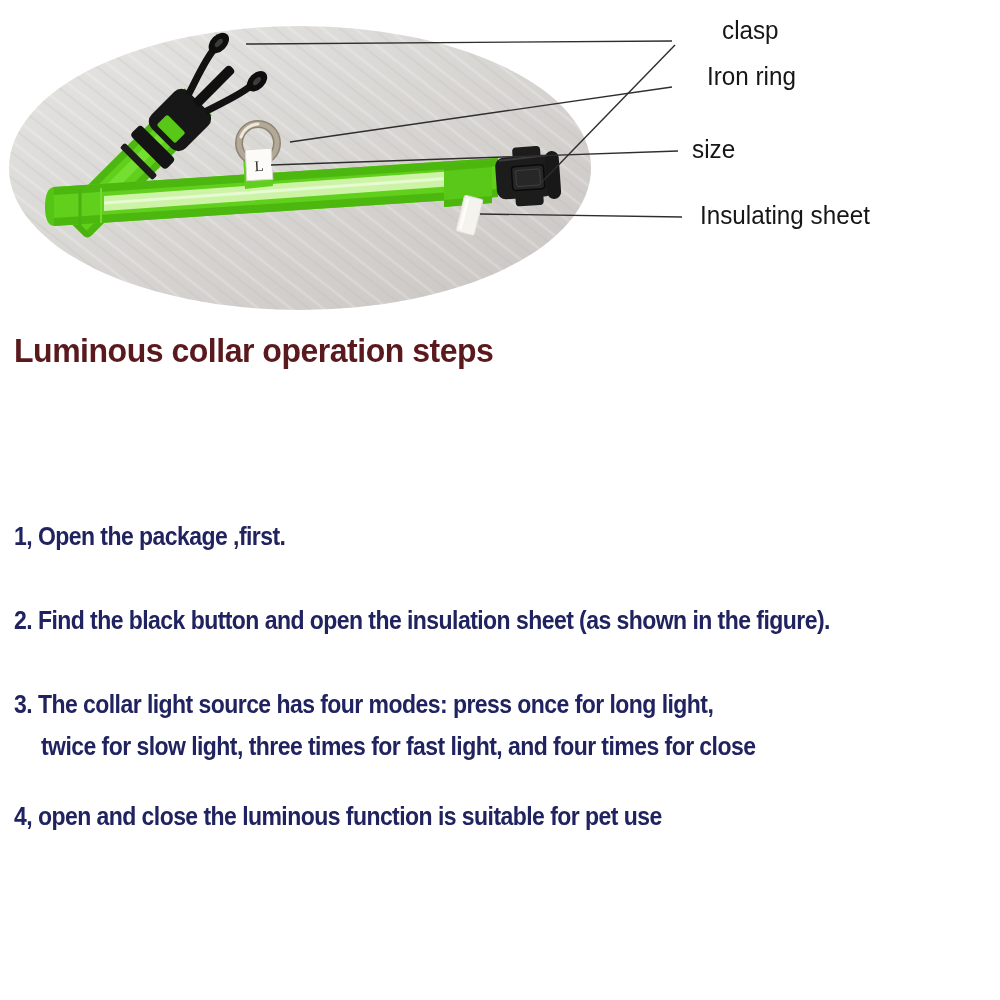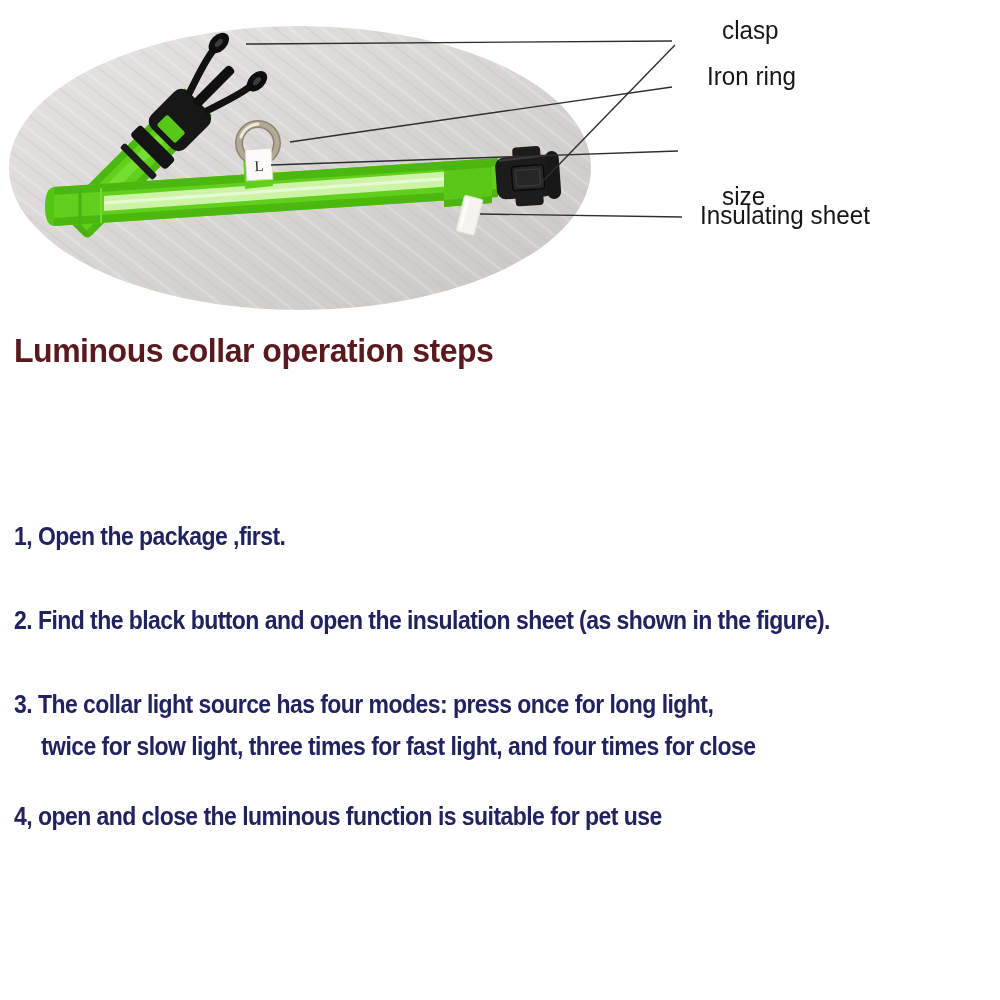--- a/index.html
+++ b/index.html
@@ -7,21 +7,21 @@
     position:relative;width:1000px;height:1000px;background:#ffffff;overflow:hidden;
     font-family:"Liberation Sans", sans-serif;
   }
   .photo-svg{position:absolute;left:0;top:0;}
   .part-label{
     position:absolute;color:#161616;font-size:25px;font-weight:400;
     white-space:nowrap;transform:scaleX(.97);transform-origin:left center;
   }
   .lbl-clasp{left:722px;top:16px;}
   .lbl-iron-ring{left:707px;top:62px;}
-  .lbl-size{left:722px;top:135px;margin-top:47px;}
+  .lbl-size{left:692px;top:135px;}
   .lbl-insulating{left:700px;top:201px;}
   .heading{
     position:absolute;left:14px;top:332px;color:#5a191d;
     font-size:33px;font-weight:700;letter-spacing:-0.5px;white-space:nowrap;
     transform:scaleX(.97);transform-origin:left center;
   }
   .step{
     position:absolute;left:14px;color:#20235f;font-size:25px;font-weight:700;
     letter-spacing:-0.6px;white-space:nowrap;
     transform:scaleX(.92);transform-origin:left center;

